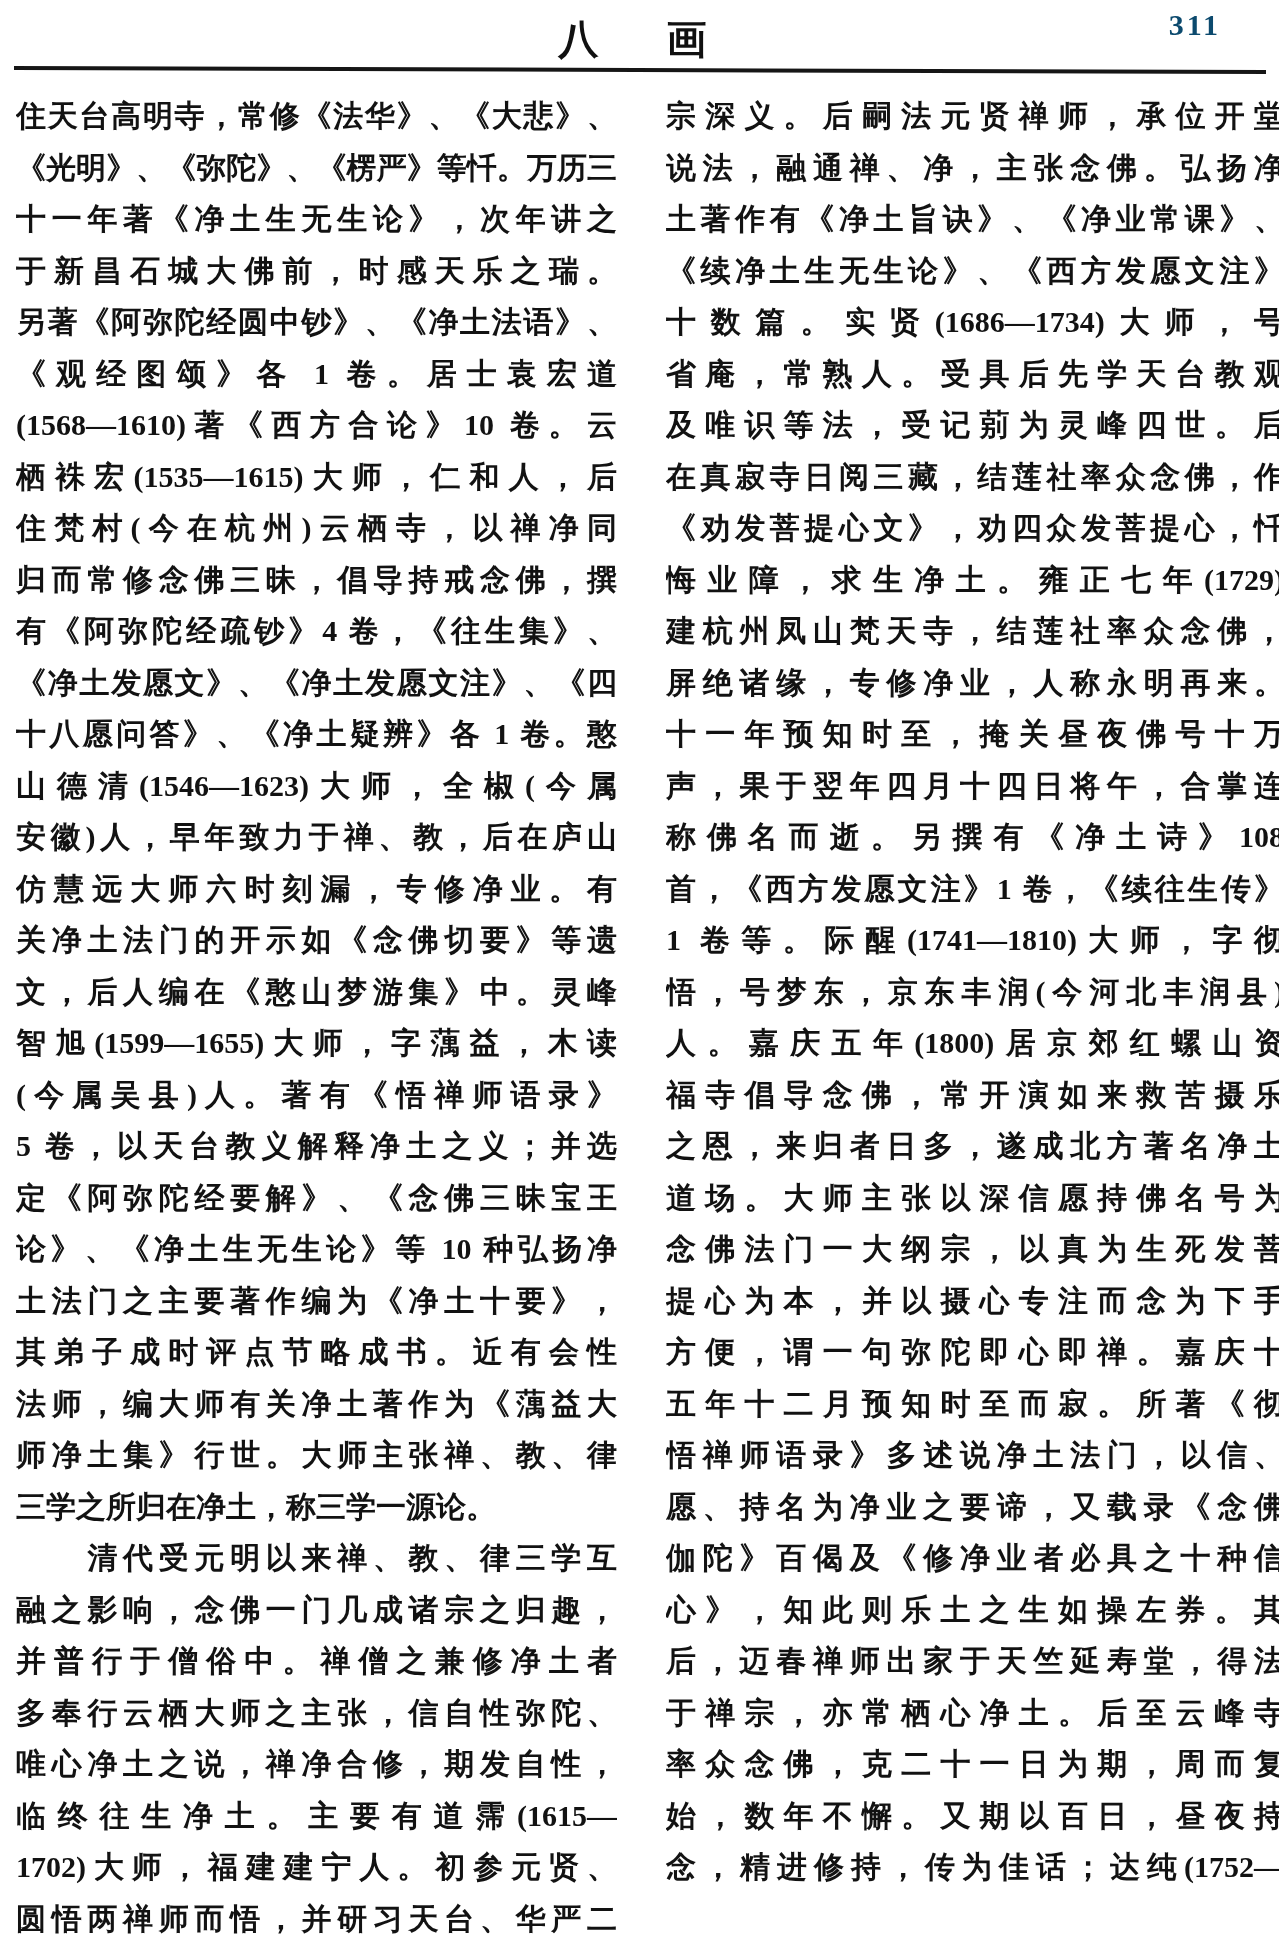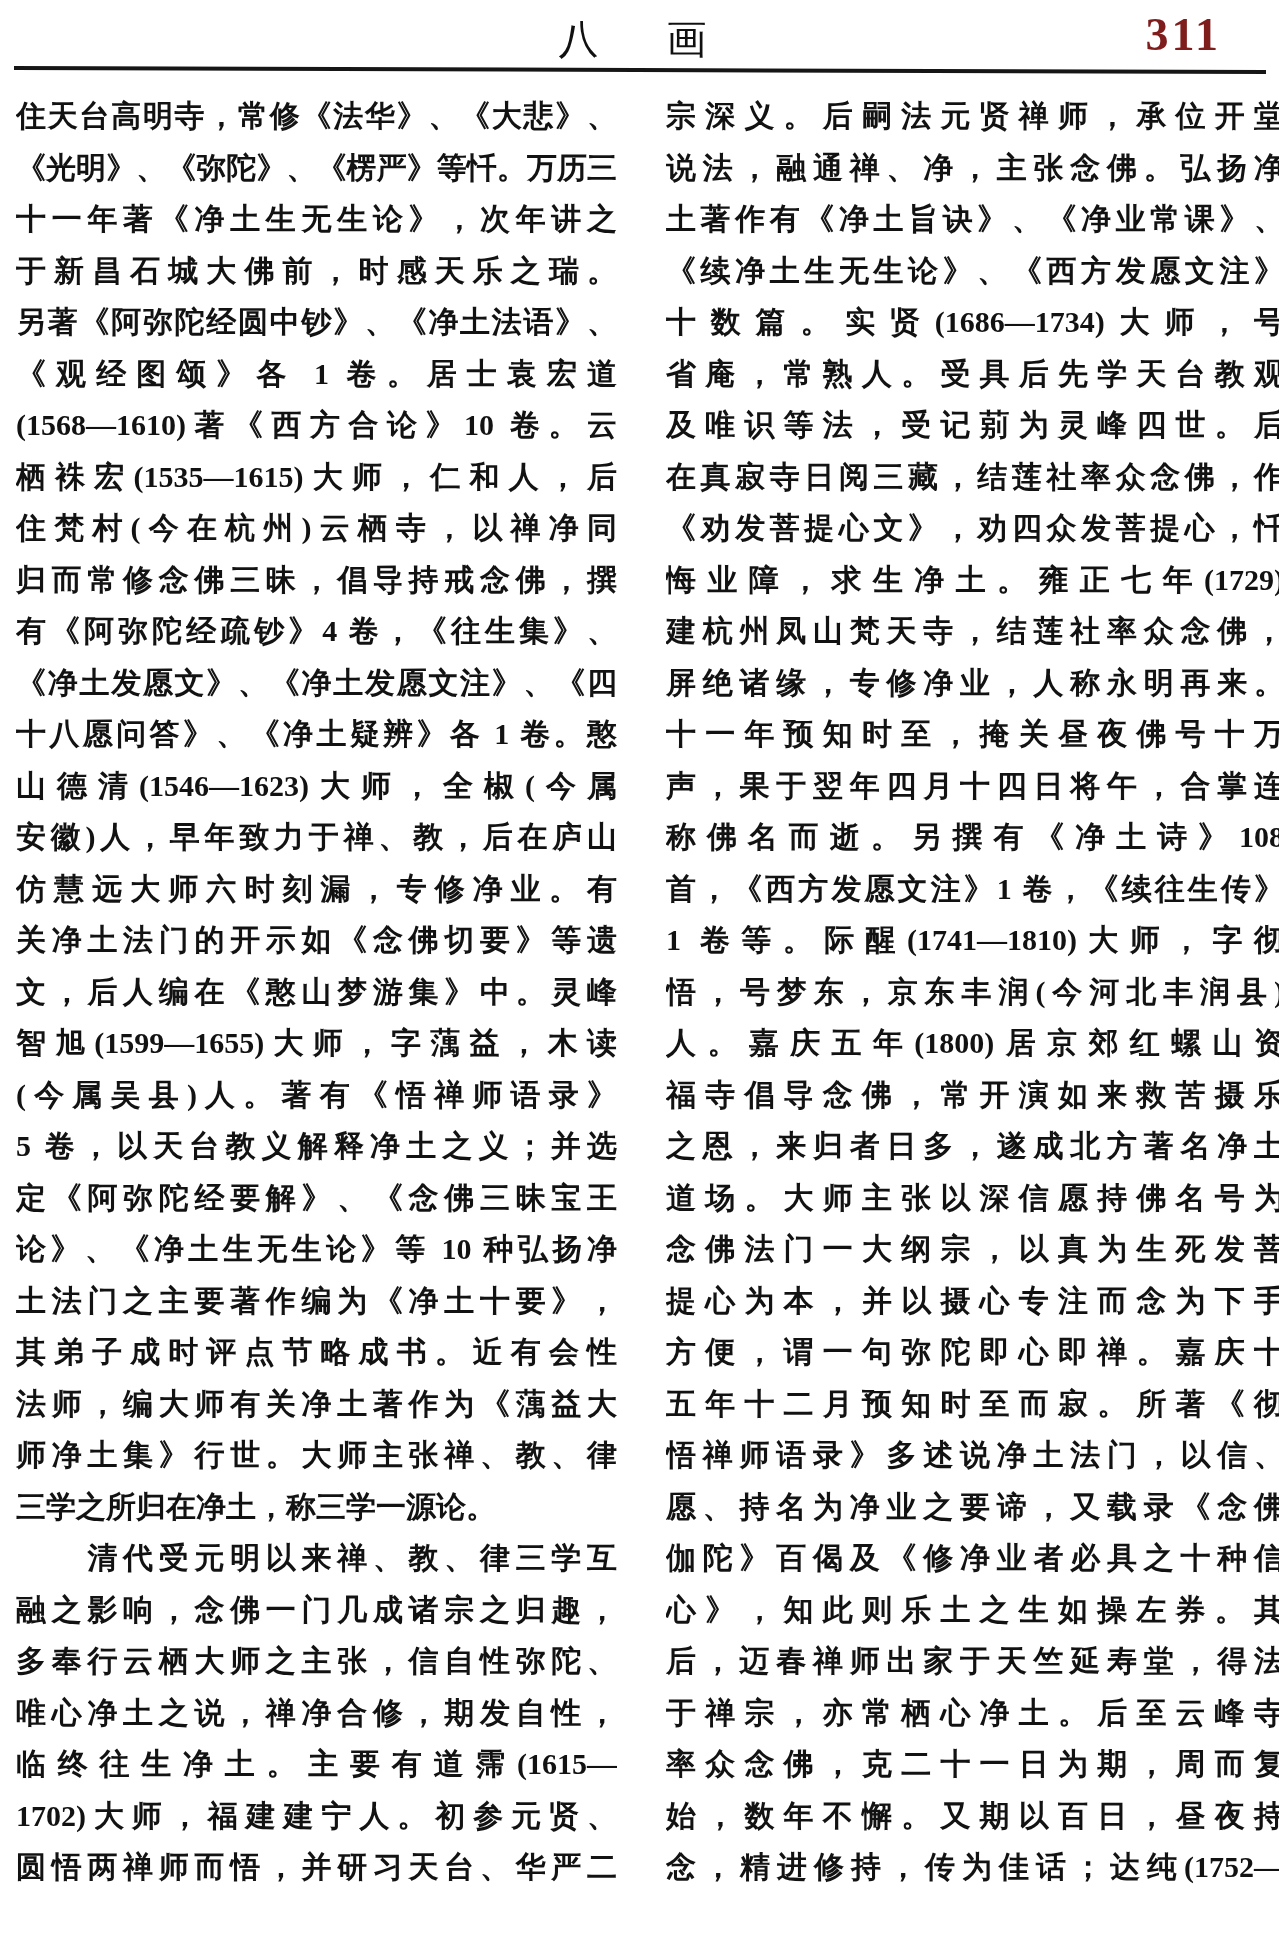--- a/index.html
+++ b/index.html
@@ -16,32 +16,32 @@
     font-family: "Liberation Serif", "DejaVu Serif", serif;
     overflow: hidden;
   }
   .section-title {
     position: absolute;
     top: 12px;
     left: 0;
     right: 0;
     text-align: center;
     font-size: 40px;
-    font-weight: 400;
+    font-weight: 700;
     letter-spacing: 14px;
     color: #101010;
   }
   .page-number {
     position: absolute;
     top: 8px;
     right: 58px;
-    font-size: 46px;
+    font-size: 30px;
     font-weight: 600;
     letter-spacing: 3px;
-    color: #7f1d1d;
+    color: #0c4a6e;
   }
   .header-rule {
     position: absolute;
     top: 68px;
     left: 14px;
     width: 1252px;
     height: 4px;
     background: #161616;
     transform: rotate(0.18deg);
   }
@@ -102,20 +102,21 @@
         <div class="text-line">5 卷，以天台教义解释净土之义；并选</div>
         <div class="text-line">定《阿弥陀经要解》、《念佛三昧宝王</div>
         <div class="text-line">论》、《净土生无生论》等 10 种弘扬净</div>
         <div class="text-line">土法门之主要著作编为《净土十要》，</div>
         <div class="text-line">其弟子成时评点节略成书。近有会性</div>
         <div class="text-line">法师，编大师有关净土著作为《蕅益大</div>
         <div class="text-line">师净土集》行世。大师主张禅、教、律</div>
         <div class="text-line para-end">三学之所归在净土，称三学一源论。</div>
         <div class="text-line">　　清代受元明以来禅、教、律三学互</div>
         <div class="text-line">融之影响，念佛一门几成诸宗之归趣，</div>
+        <div class="text-line">并普行于僧俗中。禅僧之兼修净土者</div>
         <div class="text-line">多奉行云栖大师之主张，信自性弥陀、</div>
         <div class="text-line">唯心净土之说，禅净合修，期发自性，</div>
         <div class="text-line">临终往生净土。主要有道霈(1615—</div>
         <div class="text-line">1702)大师，福建建宁人。初参元贤、</div>
         <div class="text-line">圆悟两禅师而悟，并研习天台、华严二</div>
       </section>
     <section class="col col-right">
         <div class="text-line">宗深义。后嗣法元贤禅师，承位开堂</div>
         <div class="text-line">说法，融通禅、净，主张念佛。弘扬净</div>
         <div class="text-line">土著作有《净土旨诀》、《净业常课》、</div>

